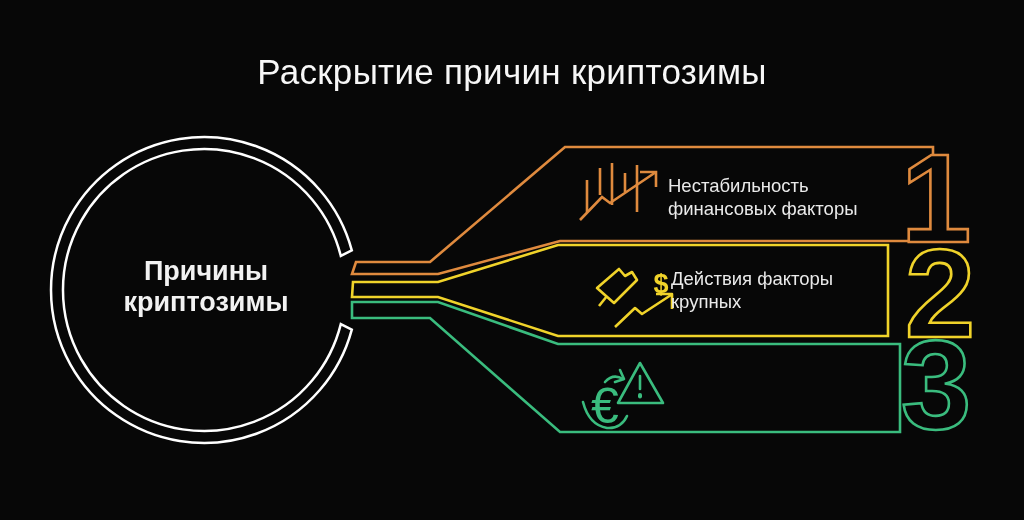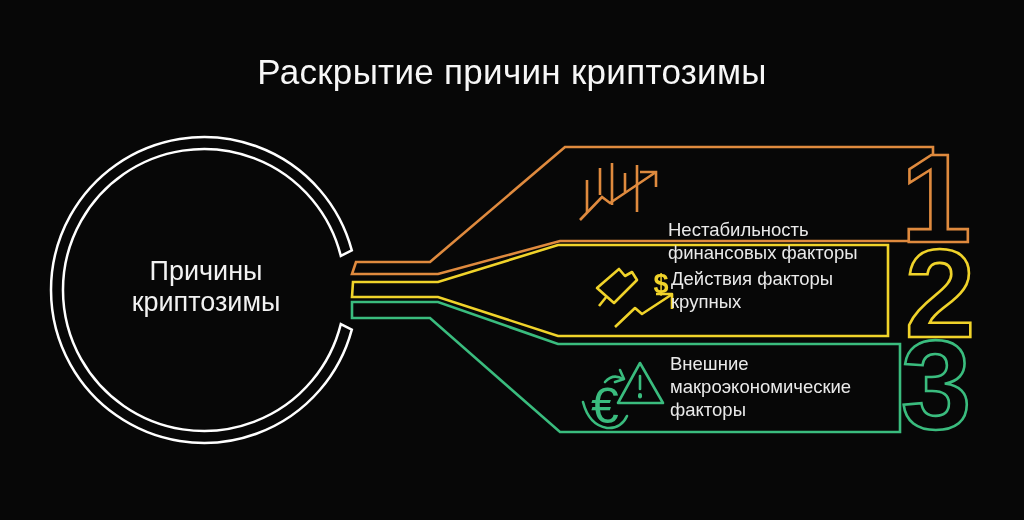--- a/index.html
+++ b/index.html
@@ -6,25 +6,25 @@
   .stage{
     position:relative;width:1024px;height:520px;overflow:hidden;
     background:#070707;font-family:"Liberation Sans",sans-serif;
   }
   .title{
     position:absolute;top:52px;left:0;width:1024px;text-align:center;
     font-size:35px;font-weight:normal;color:#f7f7f7;letter-spacing:.3px;
   }
   .hub-label{
     position:absolute;left:76px;top:256px;width:260px;text-align:center;
-    color:#f2f2f2;font-size:27px;line-height:31px;font-weight:400;
+    color:#f2f2f2;font-size:27px;line-height:31px;font-weight:700;
   }
   .note{position:absolute;color:#eaeaea;font-size:18.5px;line-height:23px;}
   .note span{display:block;}
-  #note1{left:668px;top:174px;margin-top:44px;}
+  #note1{left:668px;top:174px;}
   #note2{left:671px;top:267px;}
   #note3{left:670px;top:352px;}
   svg.scene{position:absolute;left:0;top:0;}
   svg.scene text{font-family:"Liberation Sans",sans-serif;}
 </style>
 </head>
 <body>
 
 <div class="stage">
 
@@ -75,19 +75,14 @@
   </div>
 
   <div class="note" id="note1">
     <span>Нестабильность</span>
     <span>финансовых факторы</span>
   </div>
   <div class="note" id="note2">
     <span>Действия факторы</span>
     <span>крупных</span>
   </div>
-  <div class="note" id="note3">
-    <span>Внешние</span>
-    <span>макроэкономические</span>
-    <span>факторы</span>
-  </div>
 
 </div>
 
 </body></html>

